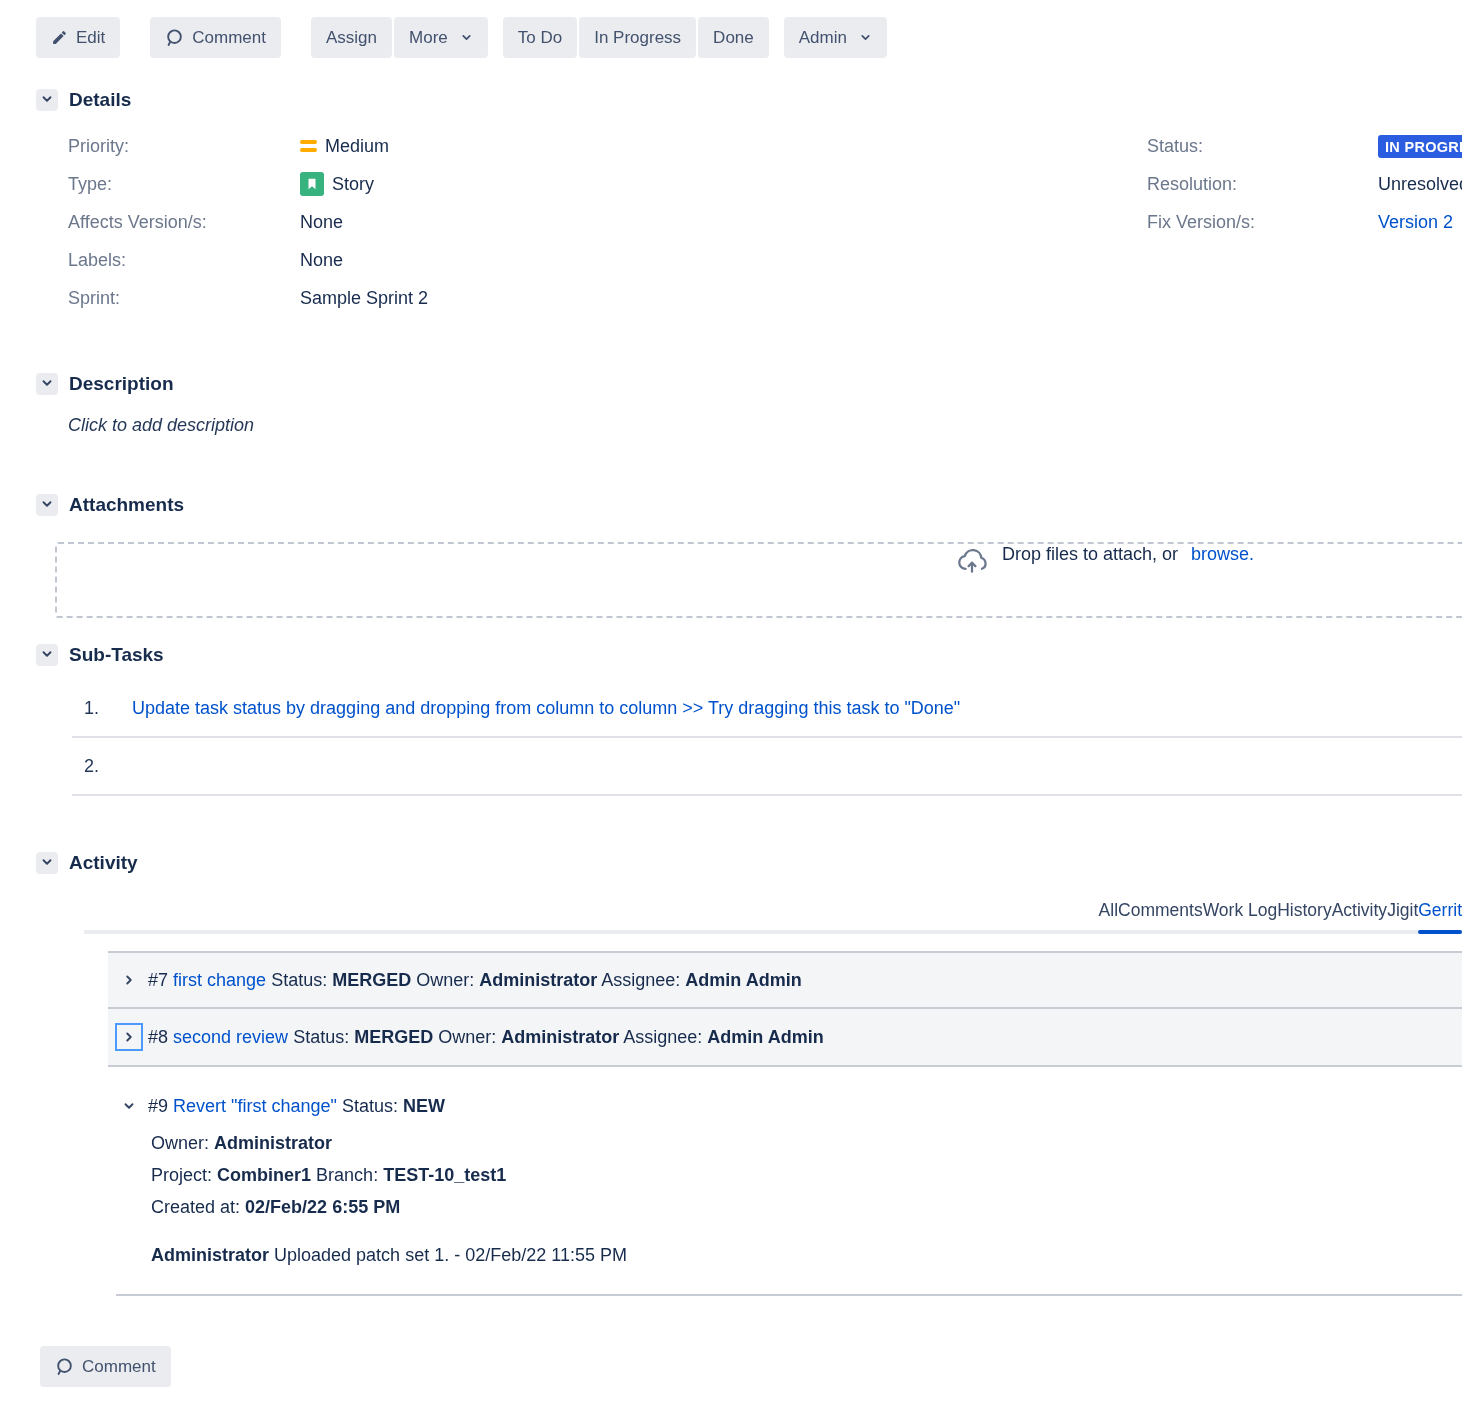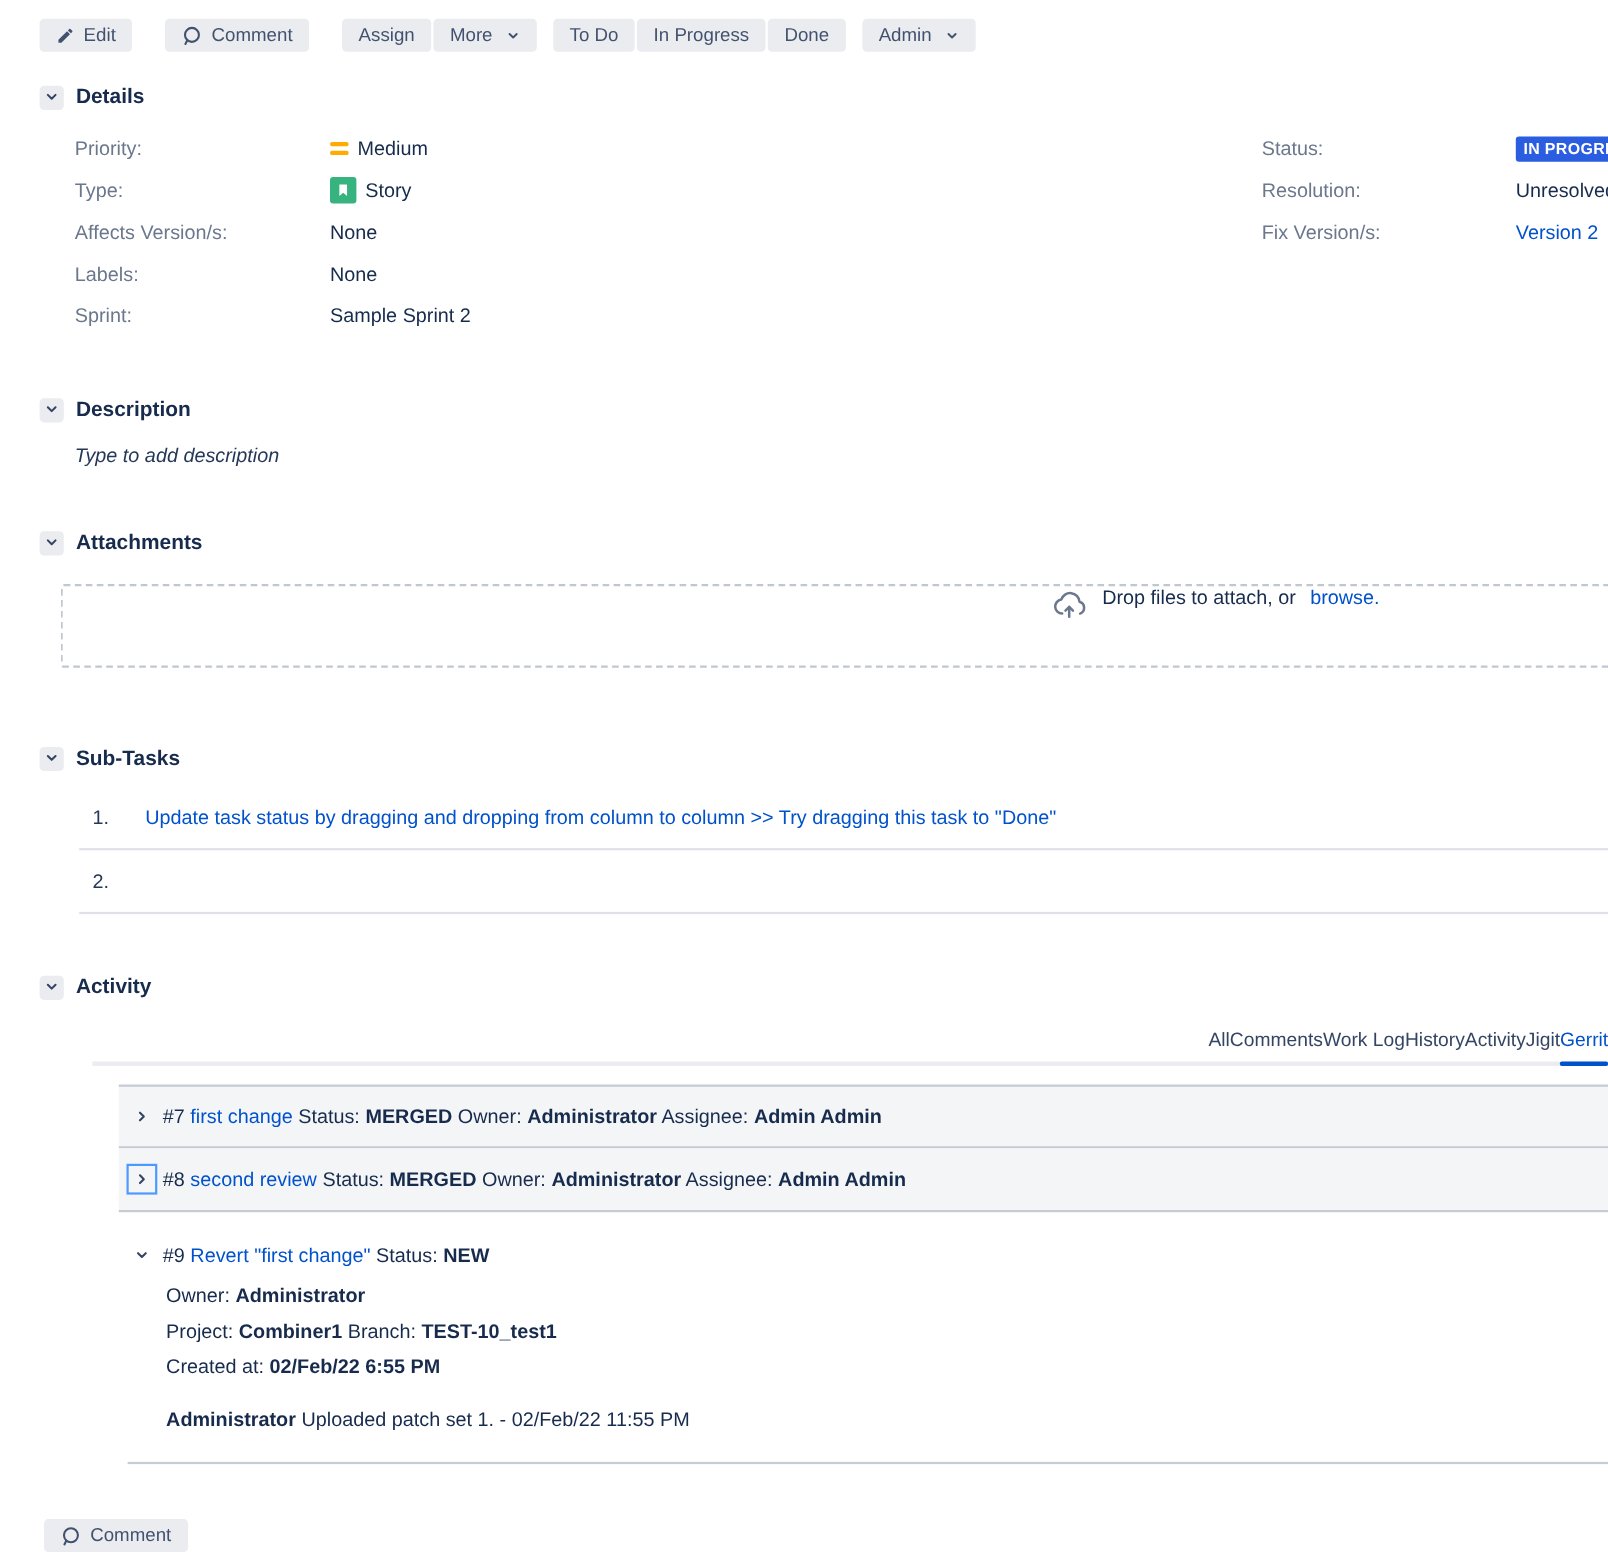--- a/index.html
+++ b/index.html
@@ -27,21 +27,21 @@
     display: inline-flex;
     align-items: center;
     gap: 8px;
     background: #ebecf0;
     color: #42526e;
     font-size: 17px;
     font-weight: 500;
     border: none;
     border-radius: 4px;
     padding: 10px 15px;
-    height: 30px;
+    height: 41px;
     cursor: pointer;
     white-space: nowrap;
   }
   .btn svg { display: block; }
   .btn-group { display: inline-flex; gap: 2px; }
   .gap-lg { width: 30px; }
   .gap-md { width: 15px; }
   .chev-small { margin-left: 4px; }
 
   
@@ -315,21 +315,21 @@
     <div class="section-head">
       <button class="twisty">
         <span>
           <svg width="14" height="14" viewBox="0 0 24 24" fill="none" stroke="currentColor" stroke-width="3.2" stroke-linecap="round" stroke-linejoin="round">
               <path d="M6 9l6 6 6-6"></path>
             </svg>
         </span>
       </button>
       <span class="section-title">Description</span>
     </div>
-    <div class="desc-placeholder">Type to add description</div>
+    <div class="desc-placeholder">Click to add description</div>
   </div>
 
   <div class="section" style="margin-top:58px;">
     <div class="section-head">
       <button class="twisty">
         <span>
           <svg width="14" height="14" viewBox="0 0 24 24" fill="none" stroke="currentColor" stroke-width="3.2" stroke-linecap="round" stroke-linejoin="round">
               <path d="M6 9l6 6 6-6"></path>
             </svg>
         </span>
@@ -344,21 +344,21 @@
               <path d="M12 19.5v-6.2"></path>
               <path d="M9.6 15.6 12 13.2l2.4 2.4"></path>
             </svg>
         </span>
         <span>Drop files to attach, or</span>
         <a class="link">browse.</a>
       </div>
     </div>
   </div>
 
-  <div class="section" style="margin-top:72px;">
+  <div class="section" style="margin-top:26px;">
     <div class="section-head">
       <button class="twisty">
         <span>
           <svg width="14" height="14" viewBox="0 0 24 24" fill="none" stroke="currentColor" stroke-width="3.2" stroke-linecap="round" stroke-linejoin="round">
               <path d="M6 9l6 6 6-6"></path>
             </svg>
         </span>
       </button>
       <span class="section-title">Sub-Tasks</span>
     </div>

